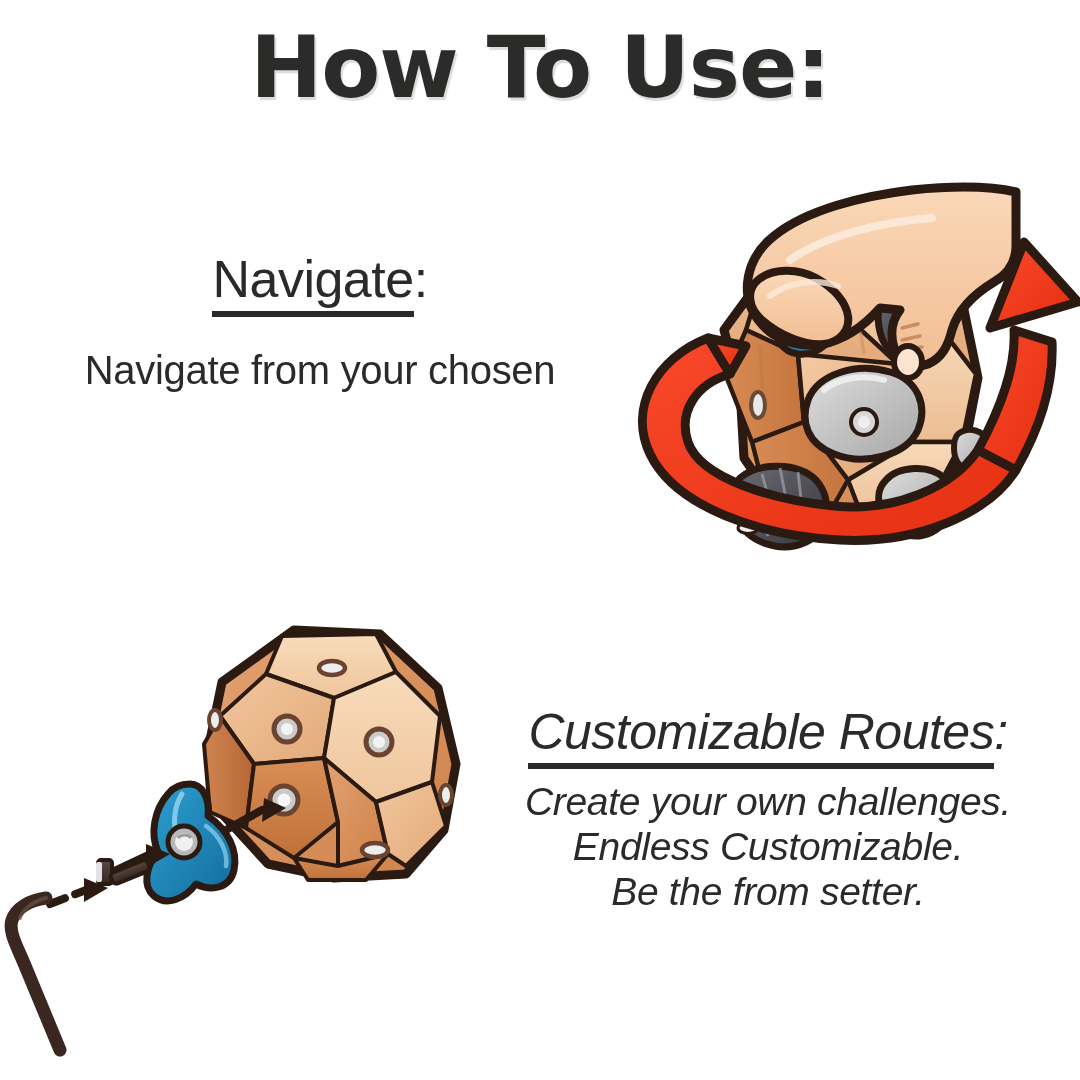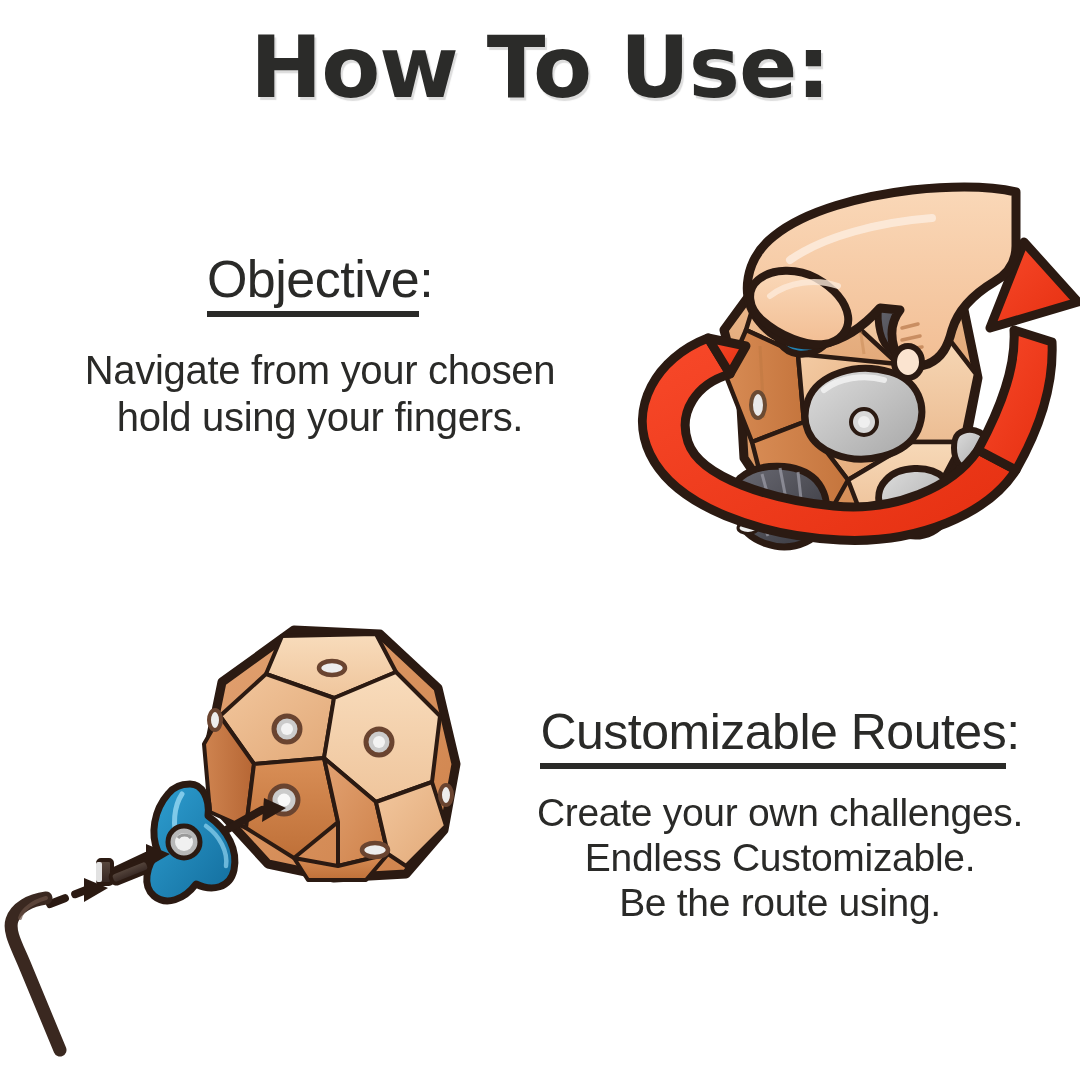--- a/index.html
+++ b/index.html
@@ -69,26 +69,27 @@
     white-space: nowrap;
   }
   .block-body div { white-space: nowrap; }
 
   #objective-block {
     left: 10px;
     top: 252px;
     width: 620px;
   }
   #routes-block {
-    left: 480px;
+    left: 468px;
     top: 706px;
     width: 600px;
+    font-style: italic;
   }
   #routes-block .block-heading { font-size: 50px; }
-  #routes-block .block-body { font-size: 39px; margin-top: 25px; }
+  #routes-block .block-body { font-size: 39px; margin-top: 14px; }
 
   
   .illus {
     position: absolute;
   }
   #illus-hand {
     left: 612px;
     top: 150px;
     width: 470px;
     height: 450px;
@@ -103,36 +104,35 @@
 </style>
 </head>
 <body>
 
 <div id="page" style="background: rgb(255, 255, 255);">
 
   <div id="title">How To Use:</div>
 
   <div class="text-block" id="objective-block">
     <div class="block-heading">
-      <span class="u-part">Objective</span><span class="colon">:</span>
+      <span class="u-part">Navigate</span><span class="colon">:</span>
     </div>
     <div class="block-body">
       <div>Navigate from your chosen</div>
-      <div>hold using your fingers.</div>
     </div>
   </div>
 
   <div class="text-block" id="routes-block">
     <div class="block-heading">
       <span class="u-part">Customizable Routes</span><span class="colon">:</span>
     </div>
     <div class="block-body">
       <div>Create your own challenges.</div>
       <div>Endless Customizable.</div>
-      <div>Be the route using.</div>
+      <div>Be the from setter.</div>
     </div>
   </div>
 
   <div class="illus" id="illus-hand">
     <svg viewBox="0 0 470 450" xmlns="http://www.w3.org/2000/svg">
       <defs>
         <linearGradient id="woodA" x1="0" y1="0" x2="1" y2="1">
           <stop offset="0%" stop-color="#F3CBA4"></stop>
             <stop offset="100%" stop-color="#E0A36F"></stop>
         </linearGradient>

